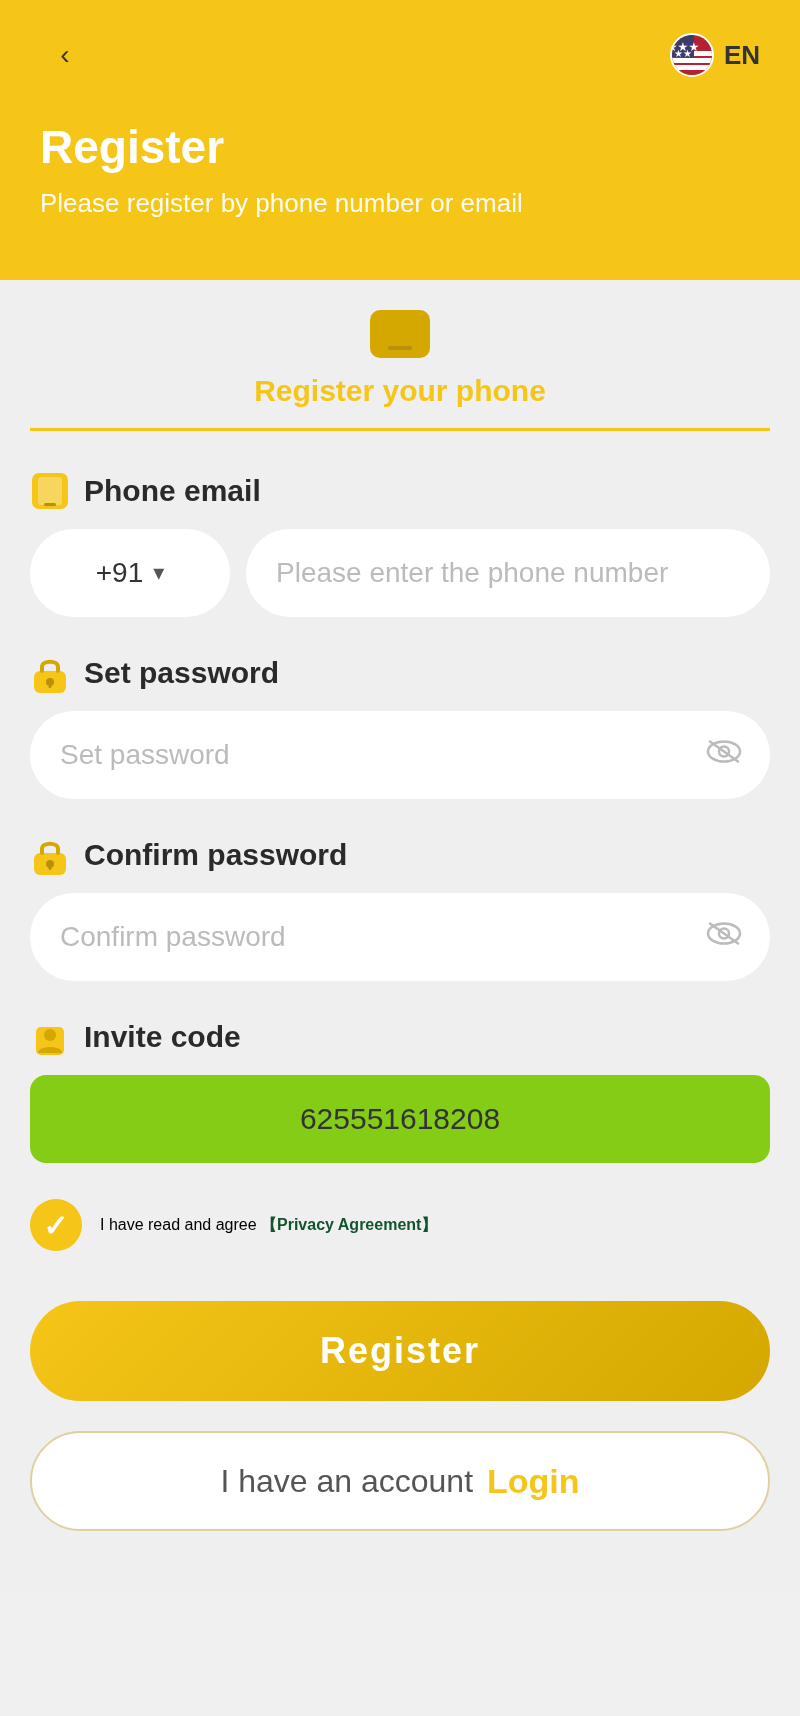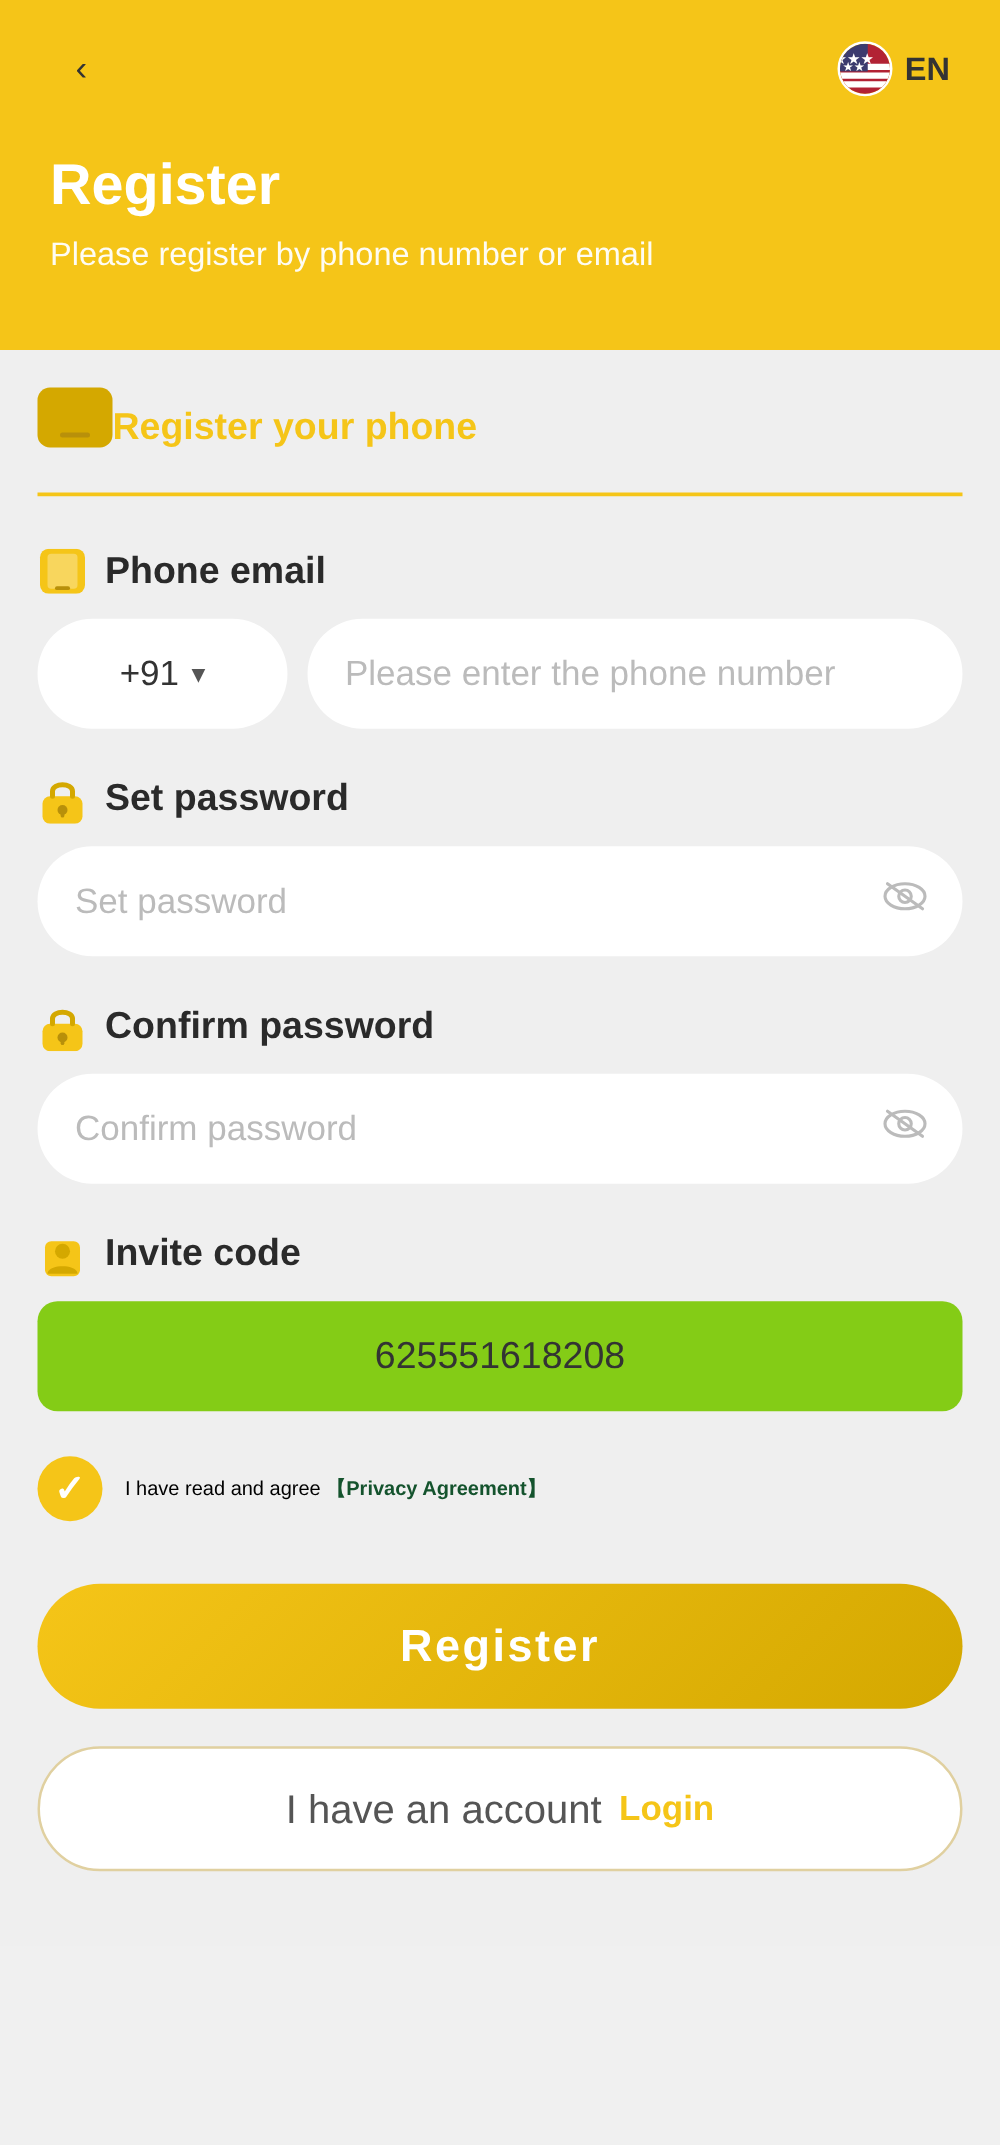--- a/index.html
+++ b/index.html
@@ -87,21 +87,21 @@
 
     
     .main-content {
       background: #efefef;
       padding: 0 30px 60px 30px;
     }
 
     
     .tab-section {
       display: flex;
-      flex-direction: row;
+      flex-direction: column;
       align-items: center;
       padding-top: 30px;
       margin-bottom: 40px;
       border-bottom: 3px solid #F5C518;
       padding-bottom: 20px;
     }
     .tab-icon {
       width: 60px;
       height: 48px;
       background: #d4a800;
@@ -291,21 +291,21 @@
       cursor: pointer;
       display: flex;
       align-items: center;
       justify-content: center;
       gap: 14px;
       text-align: right;
     }
     .login-btn-highlight {
       color: #F5C518;
       font-weight: 700;
-      font-size: 28px;
+      font-size: 34px;
     }
   </style>
 </head>
 <body>
 
 <div class="header">
   <div class="header-nav">
     <div class="back-btn">‹</div>
 
 

